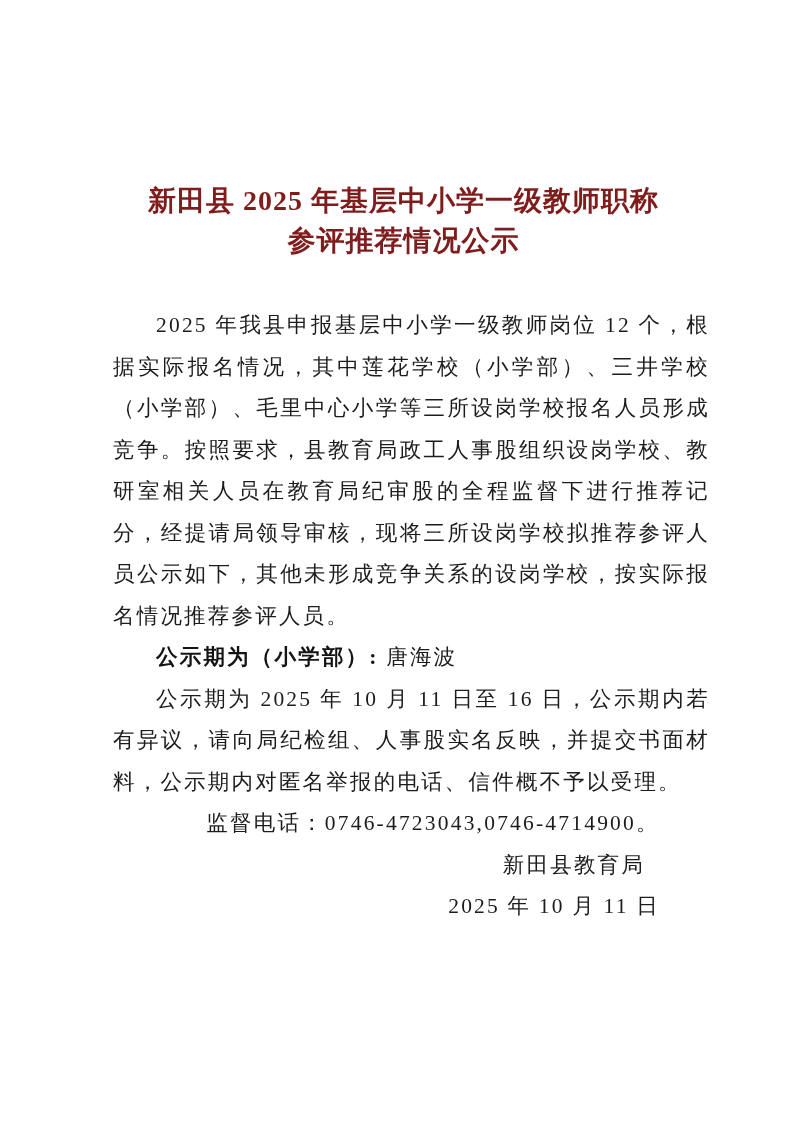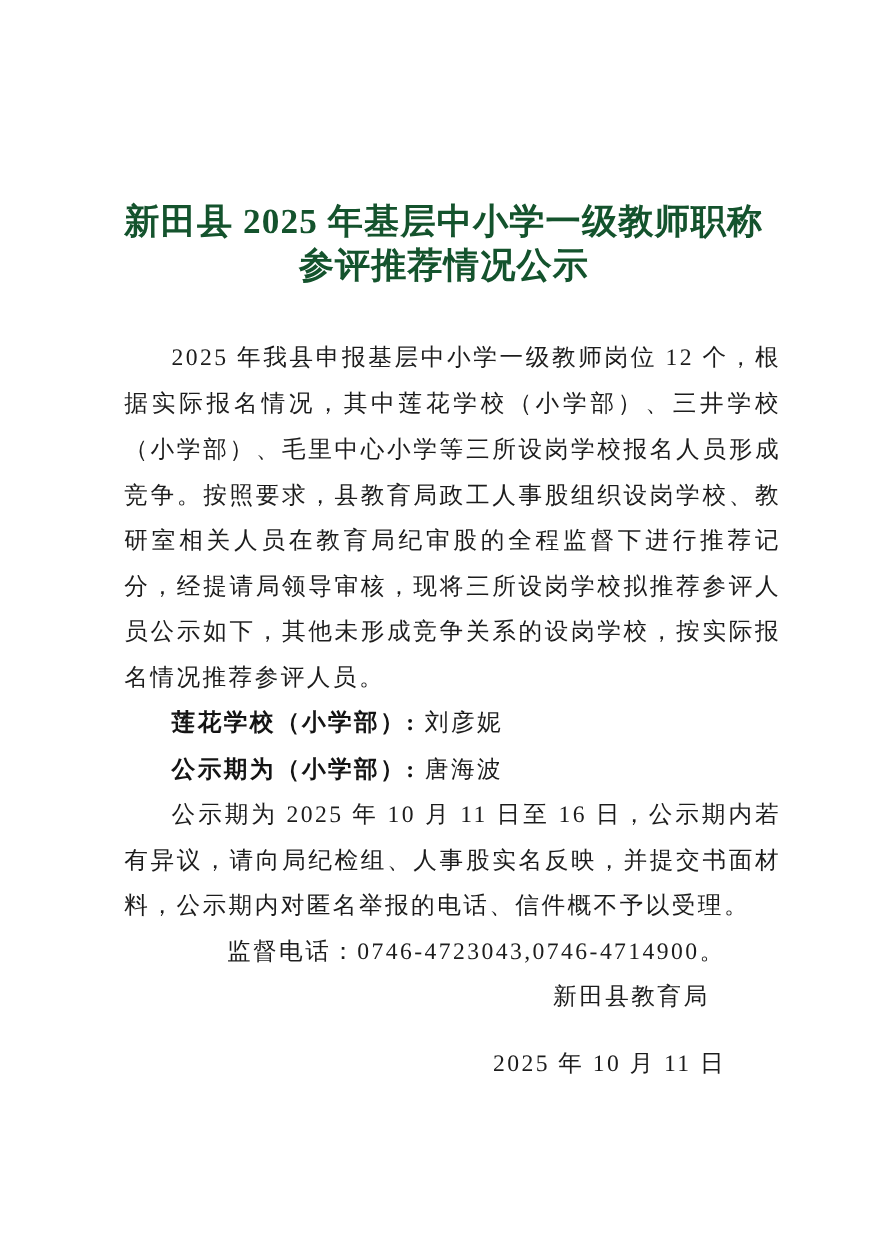--- a/index.html
+++ b/index.html
@@ -13,26 +13,26 @@
     font-family: "Liberation Serif", "DejaVu Serif", serif;
     overflow: hidden;
   }
   .content {
     position: absolute;
     top: 181px;
     left: 113px;
     right: 82px;
   }
   .doc-title {
-    font-size: 32px;
+    font-size: 28px;
     font-weight: 700;
     line-height: 40px;
     text-align: center;
     letter-spacing: 1px;
-    color: #14532d;
+    color: #7f1d1d;
     
     margin-left: -16px;
     margin-right: 0px;
   }
   .title-line { display: block; }
   .body-text {
     font-size: 21.5px;
     line-height: 41.5px;
     letter-spacing: 2.2px;
     color: #1c1c1c;
@@ -40,40 +40,37 @@
   .para {
     text-align: justify;
     text-indent: 2em;
   }
   .intro { margin-top: 44px; }
   .rec-line { text-indent: 2em; }
   .rec-label { font-weight: 700; color: #141414; }
   .rec-name { margin-left: 0.35em; }
   .phone-line { text-indent: 2em; text-align: center; }
   .sign-org  { text-align: right; padding-right: 65px; }
-  .sign-date { text-align: right; padding-right: 50px; margin-top: 19px; }
+  .sign-date { text-align: right; padding-right: 50px; }
 </style>
 </head>
 <body>
 
 <div class="page">
   <div class="content">
 
     <h1 class="doc-title">
       <span class="title-line">新田县 2025 年基层中小学一级教师职称</span>
       <span class="title-line">参评推荐情况公示</span>
     </h1>
 
     <div class="body-text">
 
       <p class="para intro">2025 年我县申报基层中小学一级教师岗位 12 个，根据实际报名情况，其中莲花学校（小学部）、三井学校（小学部）、毛里中心小学等三所设岗学校报名人员形成竞争。按照要求，县教育局政工人事股组织设岗学校、教研室相关人员在教育局纪审股的全程监督下进行推荐记分，经提请局领导审核，现将三所设岗学校拟推荐参评人员公示如下，其他未形成竞争关系的设岗学校，按实际报名情况推荐参评人员。</p>
 
-      <p class="rec-line">
-        <span class="rec-label">莲花学校（小学部）:</span><span class="rec-name">刘彦妮</span>
-      </p>
 
       <p class="rec-line">
         <span class="rec-label">公示期为（小学部）:</span><span class="rec-name">唐海波</span>
       </p>
 
 
       <p class="para">公示期为 2025 年 10 月 11 日至 16 日，公示期内若有异议，请向局纪检组、人事股实名反映，并提交书面材料，公示期内对匿名举报的电话、信件概不予以受理。</p>
 
       <p class="phone-line">监督电话：0746-4723043,0746-4714900。</p>
 

